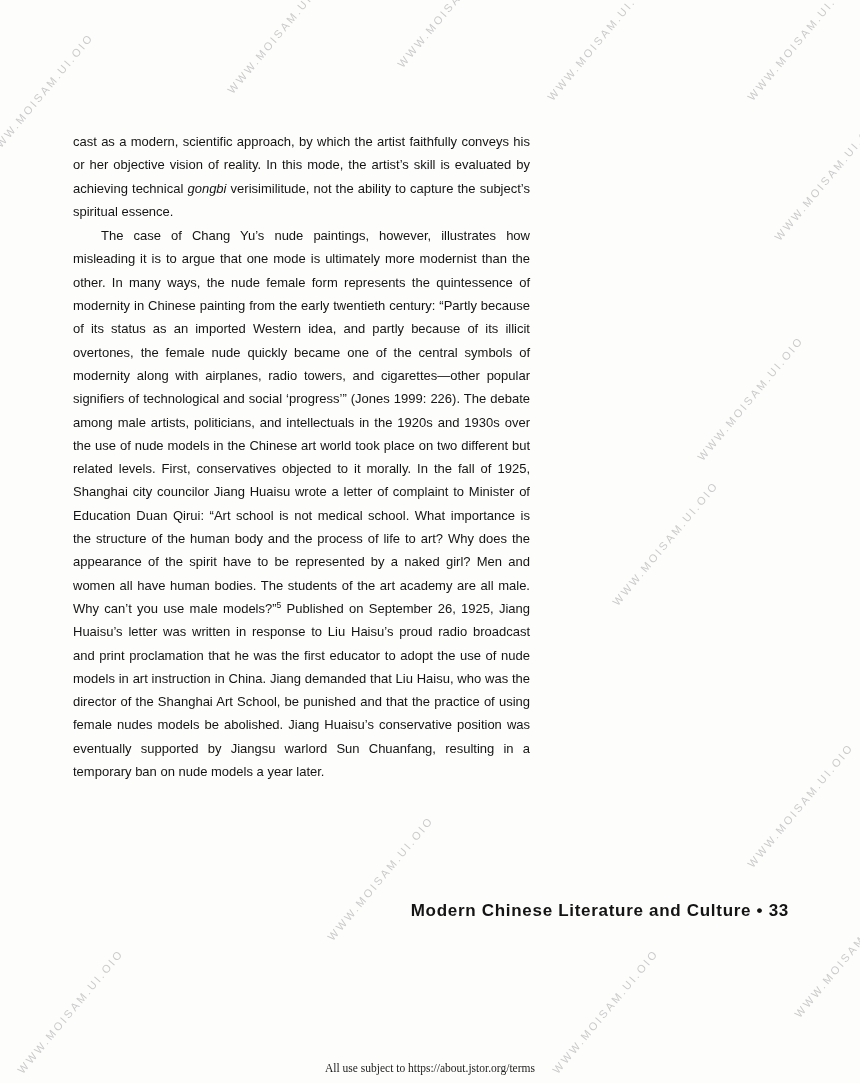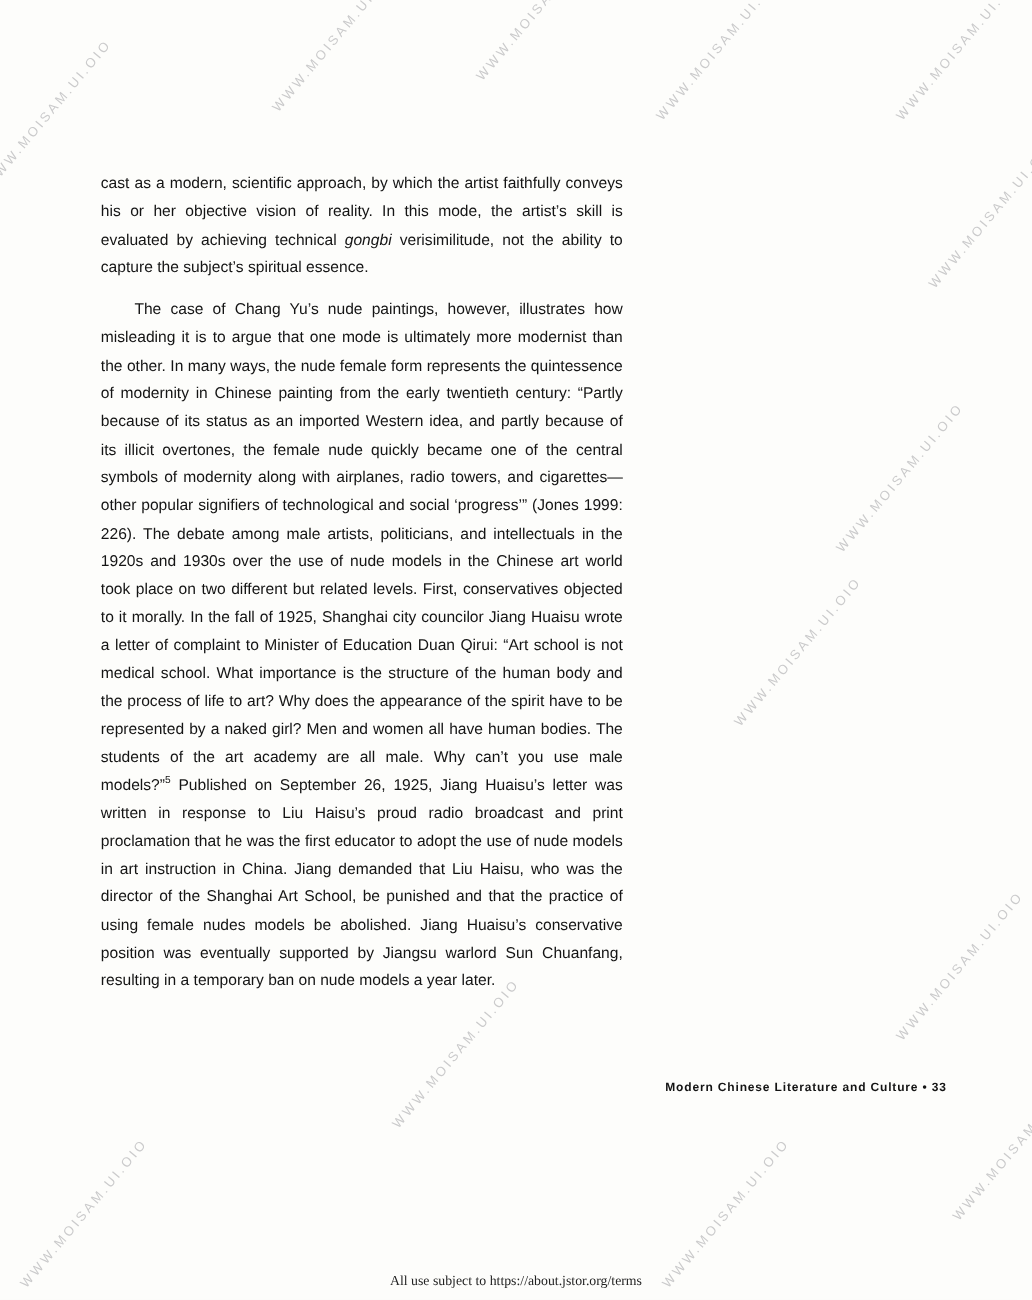--- a/index.html
+++ b/index.html
@@ -14,39 +14,39 @@
 
   
   .body-text {
     position:absolute; left:72px; top:129px; width:459px;
     font-family:"Liberation Sans", sans-serif;
     font-size:13px; line-height:23.3px;
     color:#141414;
     text-align:justify;
     text-justify:inter-word;
   }
-  .body-text p { margin:12px; padding:0; }
+  .body-text p { margin:1px; padding:0; }
   .body-text p.indent { text-indent:28px; }
   .italic-term { font-style:italic; }
   sup.fn-ref { font-size:8.5px; vertical-align:super; line-height:0; }
 
   
   .footnote {
     position:absolute; left:582px; top:633px; width:210px;
     font-family:"Liberation Sans", sans-serif;
     font-size:10.5px; font-weight:bold; line-height:14.6px;
     color:#141414; text-align:left;
   }
   .footnote sup { font-size:7.5px; vertical-align:super; line-height:0; }
 
   
   .running-footer {
     position:absolute; right:71px; top:901px;
     font-family:"Liberation Sans", sans-serif;
-    font-size:10px; font-weight:bold; letter-spacing:0.7px;
+    font-size:17px; font-weight:bold; letter-spacing:0.7px;
     color:#141414; white-space:nowrap;
   }
 
   
   .jstor {
     position:absolute; left:0; width:100%;
     text-align:center;
     font-family:"Liberation Serif", serif;
     font-size:11.5px; color:#222;
   }

